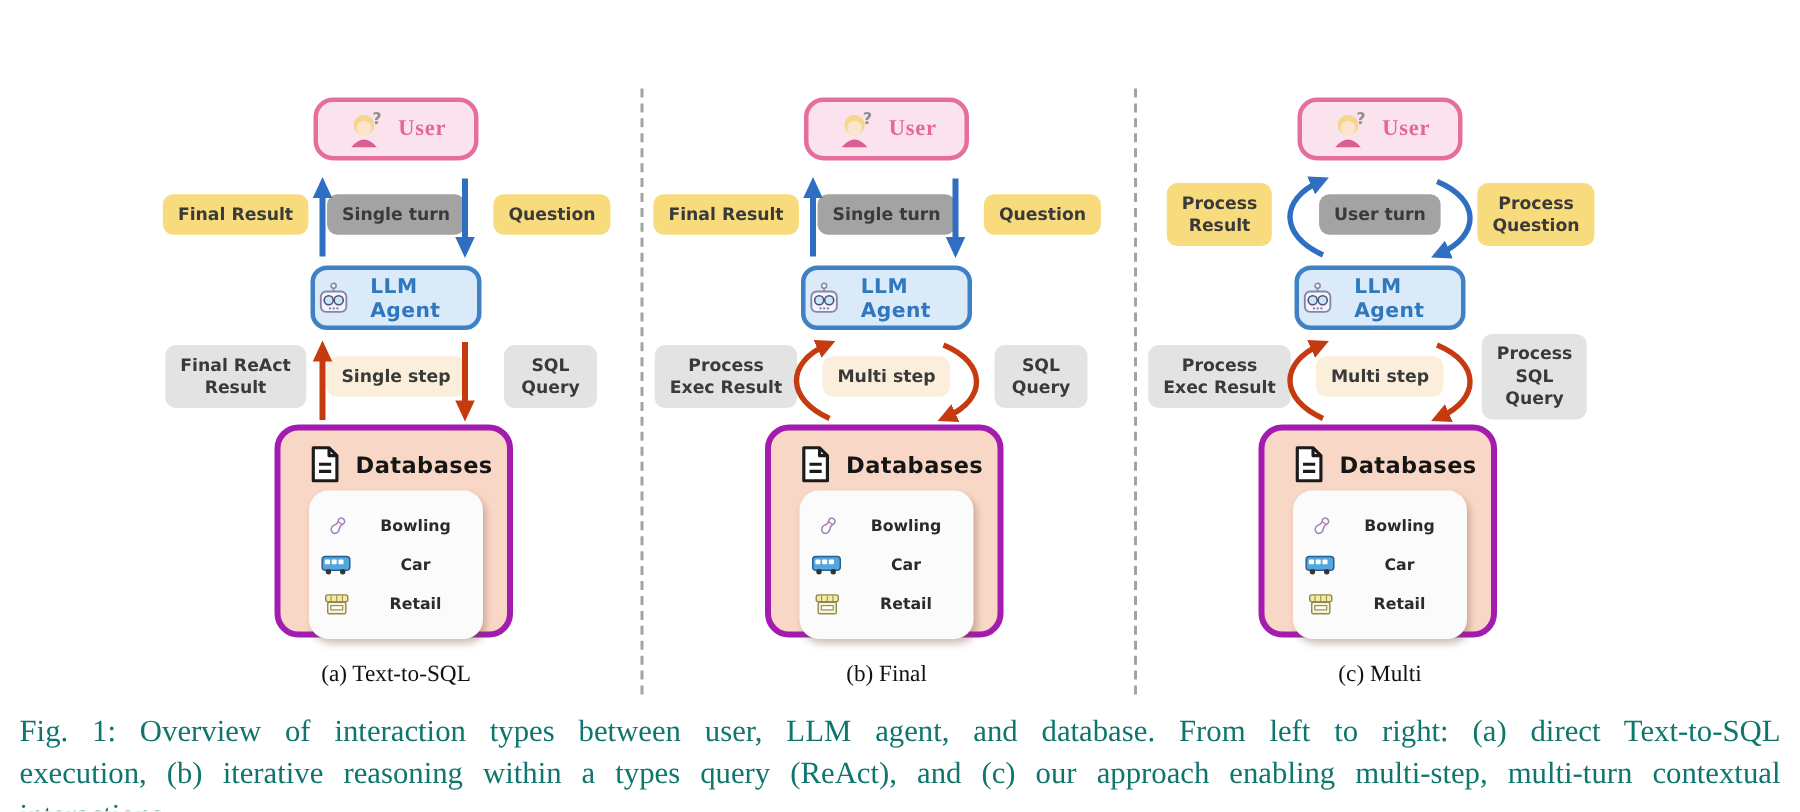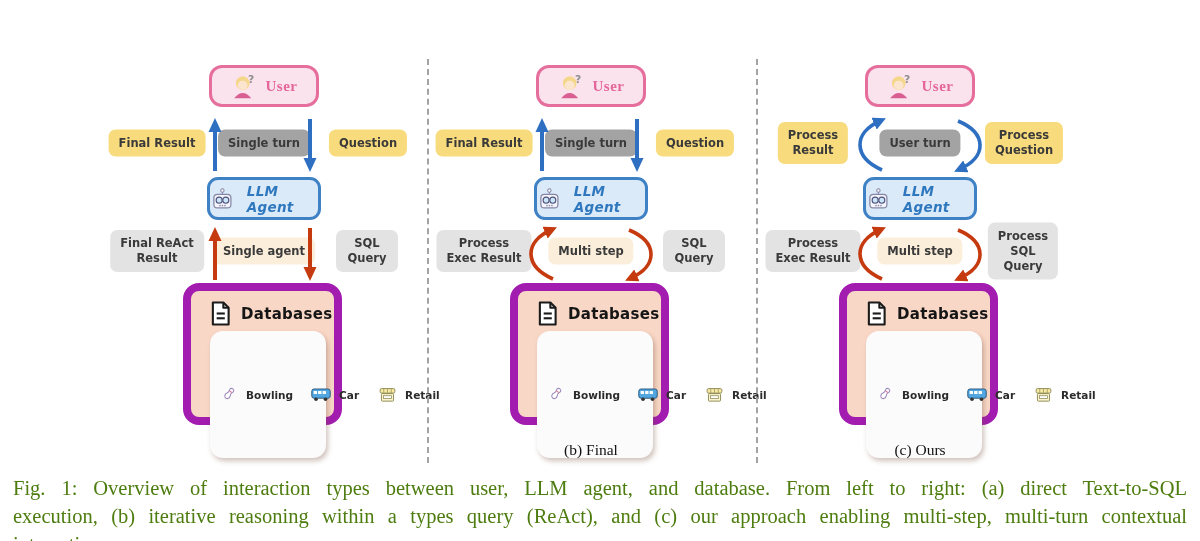--- a/index.html
+++ b/index.html
@@ -13,54 +13,54 @@
   .vsep{position:absolute;top:59px;height:404px;width:0;border-left:2px dashed #a3a3a3;}
   .vsep1{left:427px}.vsep2{left:756px}
 
   .userbox{position:absolute;left:50%;top:8px;transform:translateX(-50%);
     width:104px;height:36px;background:#FBE3EE;border:3px solid #E66E9C;border-radius:13px;
     display:flex;align-items:center;justify-content:center;gap:8px;}
   .user-t{font-size:15px;font-weight:bold;color:#E4679B;letter-spacing:.5px;font-family:Liberation Serif, serif;}
 
   .agentbox{position:absolute;left:50%;top:120px;transform:translateX(-50%);
     width:108px;height:37px;background:#DBEAF9;border:3px solid #3E81C5;border-radius:11px;
-    display:flex;align-items:center;justify-content:center;gap:12px;font-style:italic;}
+    display:flex;align-items:center;justify-content:center;gap:12px;}
   .agent-t{font-size:13.5px;font-weight:bold;color:#2F78BE;letter-spacing:.3px;}
 
   .row-label{position:absolute;transform:translate(-50%,-50%);border-radius:7px;
     font-size:11.5px;font-weight:bold;color:#3A3A3A;text-align:center;
     white-space:pre-line;line-height:1.3;padding:6px 10px;}
   .yellow{background:#F8DB7C}.cream{background:#a3a3a3}.cream2{background:#FBEEDB}.gray{background:#E3E3E3}
   .tl{left:58px;top:86px}.tc{left:165px;top:86px}.tr{left:269px;top:86px}
   .bl{left:58px;top:194px}.bc{left:165px;top:194px}.br{left:268px;top:194px}
 
   .ar{position:absolute;}
   .up1{left:107px;top:60px}.dn1{left:202px;top:60px}
   .up2{left:107px;top:169px}.dn2{left:202px;top:169px}
   .cl1{left:100px;top:59px}.cr1{left:198px;top:59px}
   .cl2{left:100px;top:168px}.cr2{left:198px;top:168px}
 
   .dbbox{position:absolute;left:84px;top:226px;width:159px;height:142px;
-    background:#F9D7C6;border:8px solid #a21caf;border-radius:16px;box-sizing:border-box;}
+    background:#F9D7C6;border:4px solid #a21caf;border-radius:16px;box-sizing:border-box;}
   .dbhead{display:flex;align-items:center;gap:10px;margin:10px 0 0 19px;}
   .db-t{font-size:15px;font-weight:bold;color:#151515;letter-spacing:.3px;}
   .dbinner{position:absolute;left:19px;top:40px;width:116px;height:89px;background:#FBFBFB;
     border-radius:13px;box-shadow:2px 3px 5px rgba(120,80,60,.35);
-    display:flex;flex-direction:row;justify-content:space-evenly;padding:19px 0;}
+    display:flex;flex-direction:column;justify-content:space-evenly;padding:5px 0;}
   .dbrow{display:flex;align-items:center;}
   .dbrow .ic{width:36px;display:flex;justify-content:center;}
   .dbrow .lbl{flex:1;text-align:center;font-size:10.5px;font-weight:bold;color:#2B2B2B;
     margin-right:10px;}
 
   .pcap{position:absolute;left:0;right:0;top:384px;text-align:center;
     font-family:"Liberation Serif",serif;font-size:15.5px;color:#111;}
 
   
   .figcap{position:absolute;left:13px;width:1174px;top:474px;height:67px;overflow:hidden;
-    font-family:"Liberation Serif",serif;font-size:20.5px;color:#4d7c0f;}
+    font-family:"Liberation Serif",serif;font-size:20.5px;color:#0f766e;}
   .jline{text-align:justify;text-align-last:justify;line-height:28px;height:28px;white-space:normal;}
   .lline{line-height:28px;height:28px;}
 </style>
 </head>
 <body>
 
 <div id="page">
 
   <section class="panel p-a">
     <div class="userbox">
@@ -96,21 +96,21 @@
         <circle cx="20.4" cy="15.5" r="3.9" fill="#C9E7F8" stroke="#50507a" stroke-width="1.4"></circle>
         <rect x="12" y="21.6" width="1.8" height="1.8" fill="#8585a6"></rect>
         <rect x="15.2" y="21.6" width="1.8" height="1.8" fill="#8585a6"></rect>
         <rect x="18.4" y="21.6" width="1.8" height="1.8" fill="#8585a6"></rect>
       </svg>
       <span class="agent-t">LLM Agent</span>
     </div>
 
     <div class="row-label gray bl">Final ReAct
 Result</div>
-    <div class="row-label cream2 bc">Single agent</div>
+    <div class="row-label cream2 bc">Single step</div>
     <div class="row-label gray br">SQL Query</div>
 
     <svg class="ar up2" width="18" height="56">
       <line x1="9" y1="54" x2="9" y2="13" stroke="#C63A10" stroke-width="4"></line>
       <polygon points="9,1 2.5,15 15.5,15" fill="#C63A10"></polygon>
     </svg>
     <svg class="ar dn2" width="18" height="56">
       <line x1="9" y1="2" x2="9" y2="43" stroke="#C63A10" stroke-width="4"></line>
       <polygon points="9,55 2.5,41 15.5,41" fill="#C63A10"></polygon>
     </svg>
@@ -159,20 +159,21 @@
               <line x1="9" y1="1.5" x2="9" y2="5.7" stroke="#8d8a56" stroke-width="0.7"></line>
               <line x1="13" y1="1.5" x2="13" y2="5.7" stroke="#8d8a56" stroke-width="0.7"></line>
               <rect x="4.8" y="8.8" width="8.4" height="3" fill="#fff" stroke="#8d8a56" stroke-width="0.8"></rect>
               </svg>
           </span>
           <span class="lbl">Retail</span>
         </div>
       </div>
     </div>
 
+    <div class="pcap">(a) Text-to-SQL</div>
   </section>
 
   <div class="vsep vsep1"></div>
 
   <section class="panel p-b">
     <div class="userbox">
       <svg width="27" height="27" viewBox="0 0 30 30">
         <text x="19" y="11" font-size="12" font-weight="bold" fill="#8f8f8f">?</text>
         <circle cx="13" cy="11.5" r="7.5" fill="#F5D78C"></circle>
         <circle cx="13" cy="13.5" r="5.4" fill="#FBE5CF"></circle>
@@ -403,21 +404,21 @@
               <line x1="9" y1="1.5" x2="9" y2="5.7" stroke="#8d8a56" stroke-width="0.7"></line>
               <line x1="13" y1="1.5" x2="13" y2="5.7" stroke="#8d8a56" stroke-width="0.7"></line>
               <rect x="4.8" y="8.8" width="8.4" height="3" fill="#fff" stroke="#8d8a56" stroke-width="0.8"></rect>
               </svg>
           </span>
           <span class="lbl">Retail</span>
         </div>
       </div>
     </div>
 
-    <div class="pcap">(c) Ours</div>
+    <div class="pcap">(c) Multi</div>
   </section>
 
   <div class="figcap">
     <div class="jline">Fig. 1: Overview of interaction types between user, LLM agent, and database. From left to right: (a) direct Text-to-SQL</div>
     <div class="jline">execution, (b) iterative reasoning within a types query (ReAct), and (c) our approach enabling multi-step, multi-turn contextual</div>
     <div class="lline">interactions.</div>
   </div>
 
 </div>
 

